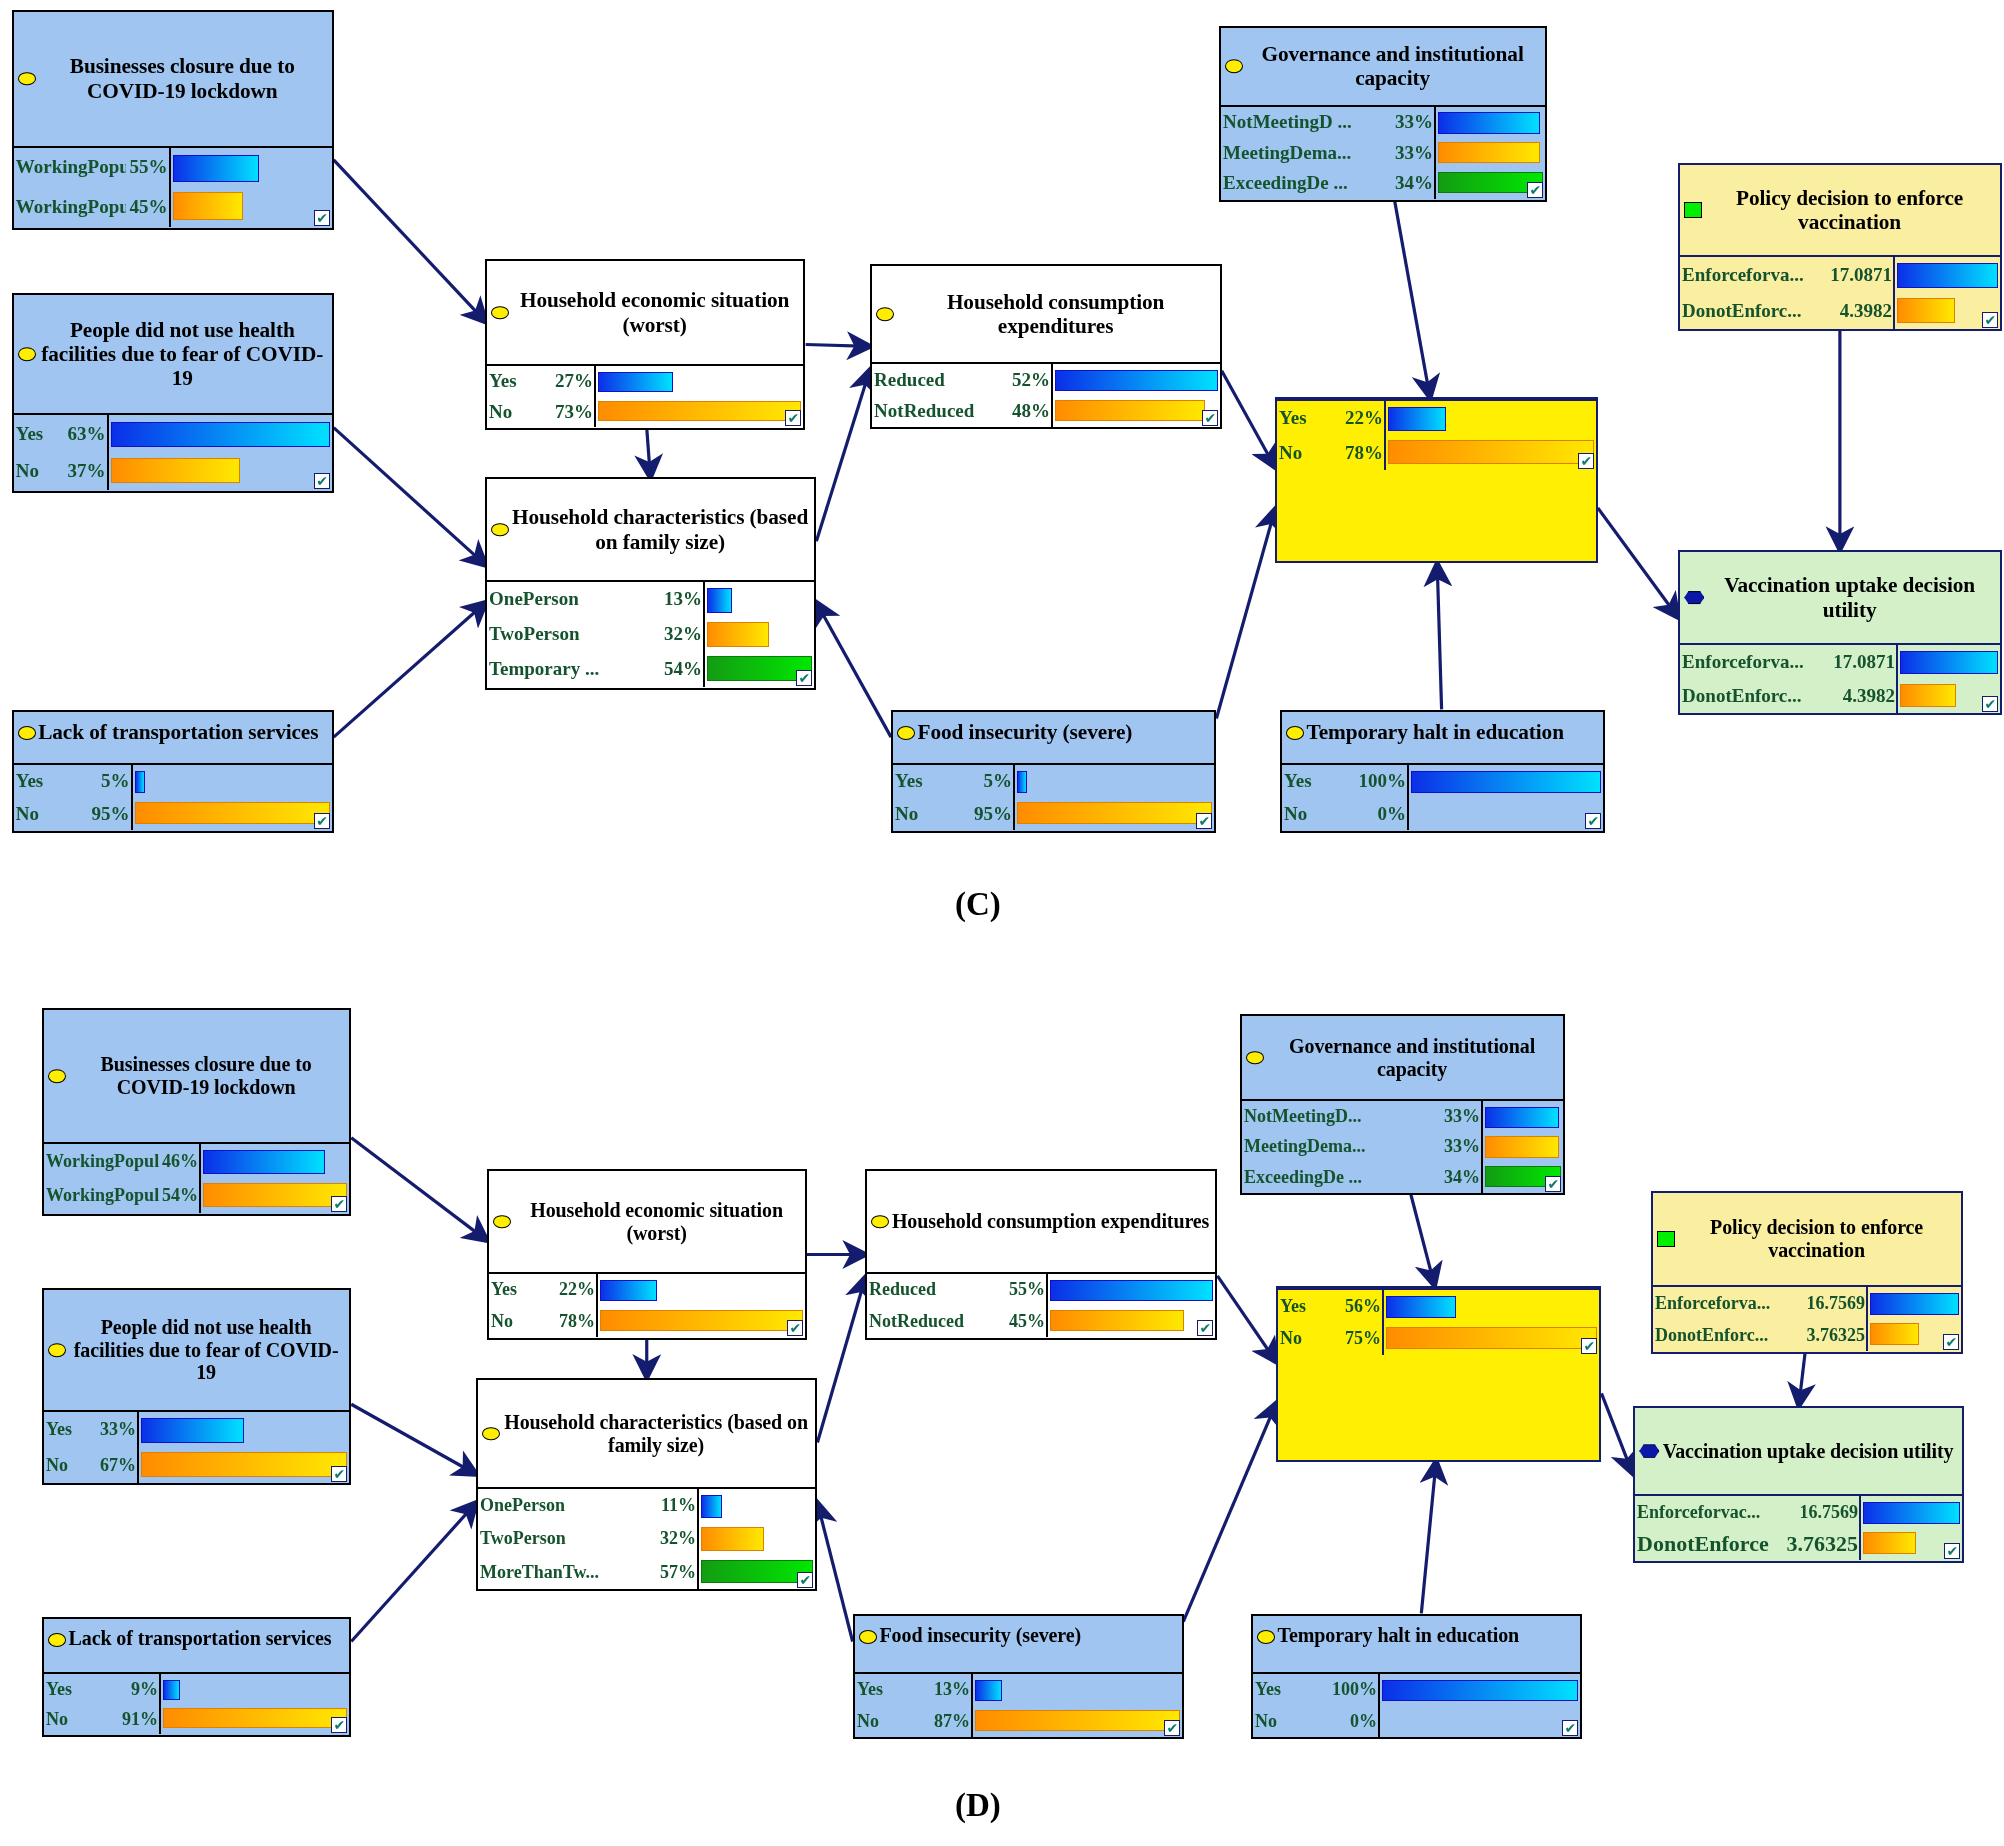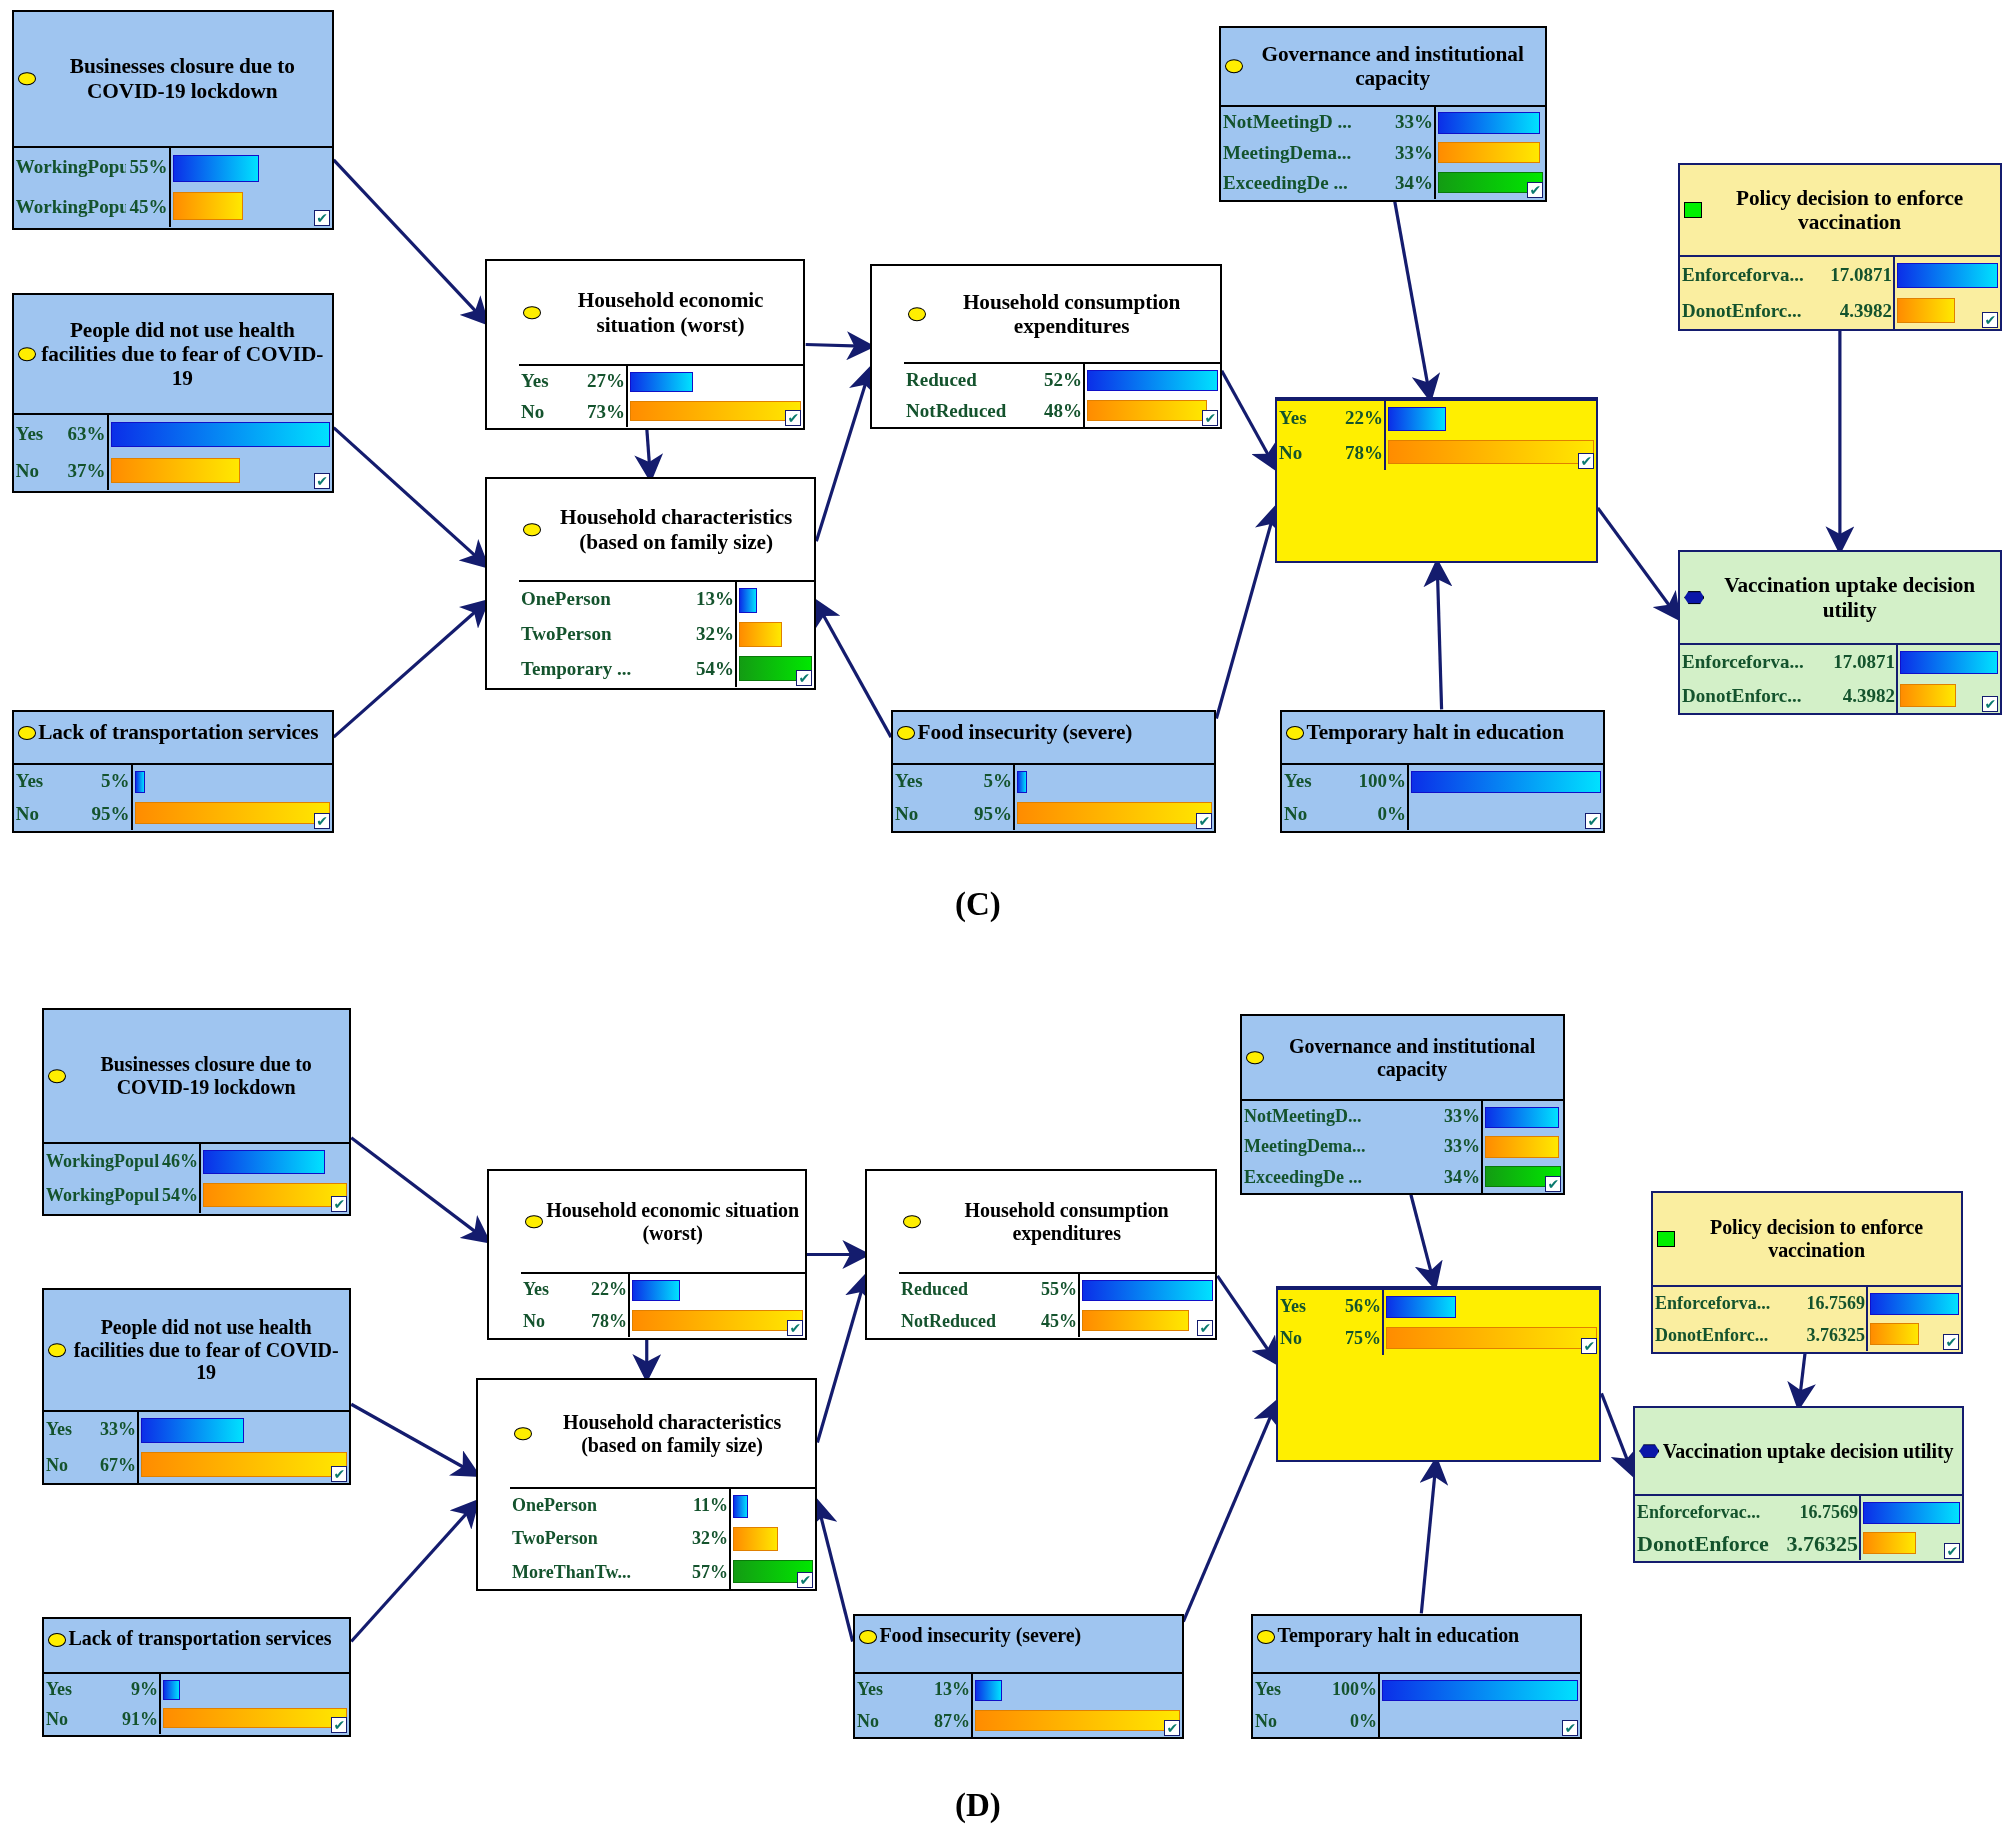--- a/index.html
+++ b/index.html
@@ -1,21 +1,21 @@
 <!DOCTYPE html>
 <html style="font-size:8.5px"><head>
 <meta charset="utf-8">
 <style>
   html,body{margin:0;padding:0;background:#ffffff;}
   body{font-family:"Liberation Serif",serif;}
   #canvas{position:relative;width:2005px;height:1846px;background:#ffffff;overflow:hidden;}
   svg.edges{position:absolute;left:0;top:0;width:2005px;height:1846px;pointer-events:none;}
 
   .node{position:absolute;box-sizing:border-box;border:2.7px solid #000;background:#9fc5f0;}
-  .node.white{background:#ffffff;padding-left:32px;}
+  .node.white{background:#ffffff;}
   .node.yellow{background:#ffef00;border-color:#141c6e;border-width:2.1px;}
   .node.lightyellow{background:#faeea0;border-color:#141c6e;border-width:2.1px;}
   .node.green{background:#d3f0c8;border-color:#141c6e;border-width:2.1px;}
 
   .nhead{position:relative;display:flex;align-items:center;justify-content:center;
          box-sizing:border-box;padding:2.1px 5.3px 2.1px 24.5px;}
   .ntitle{font-weight:bold;text-align:center;line-height:1.14;color:#000;
           letter-spacing:-0.1px;width:100%;}
   .nodeicon{position:absolute;left:4.3px;top:50%;transform:translateY(-50%);}
   .ic-ellipse{width:16px;height:11.7px;border-radius:50%;background:#ffee00;border:1.1px solid #000;}

